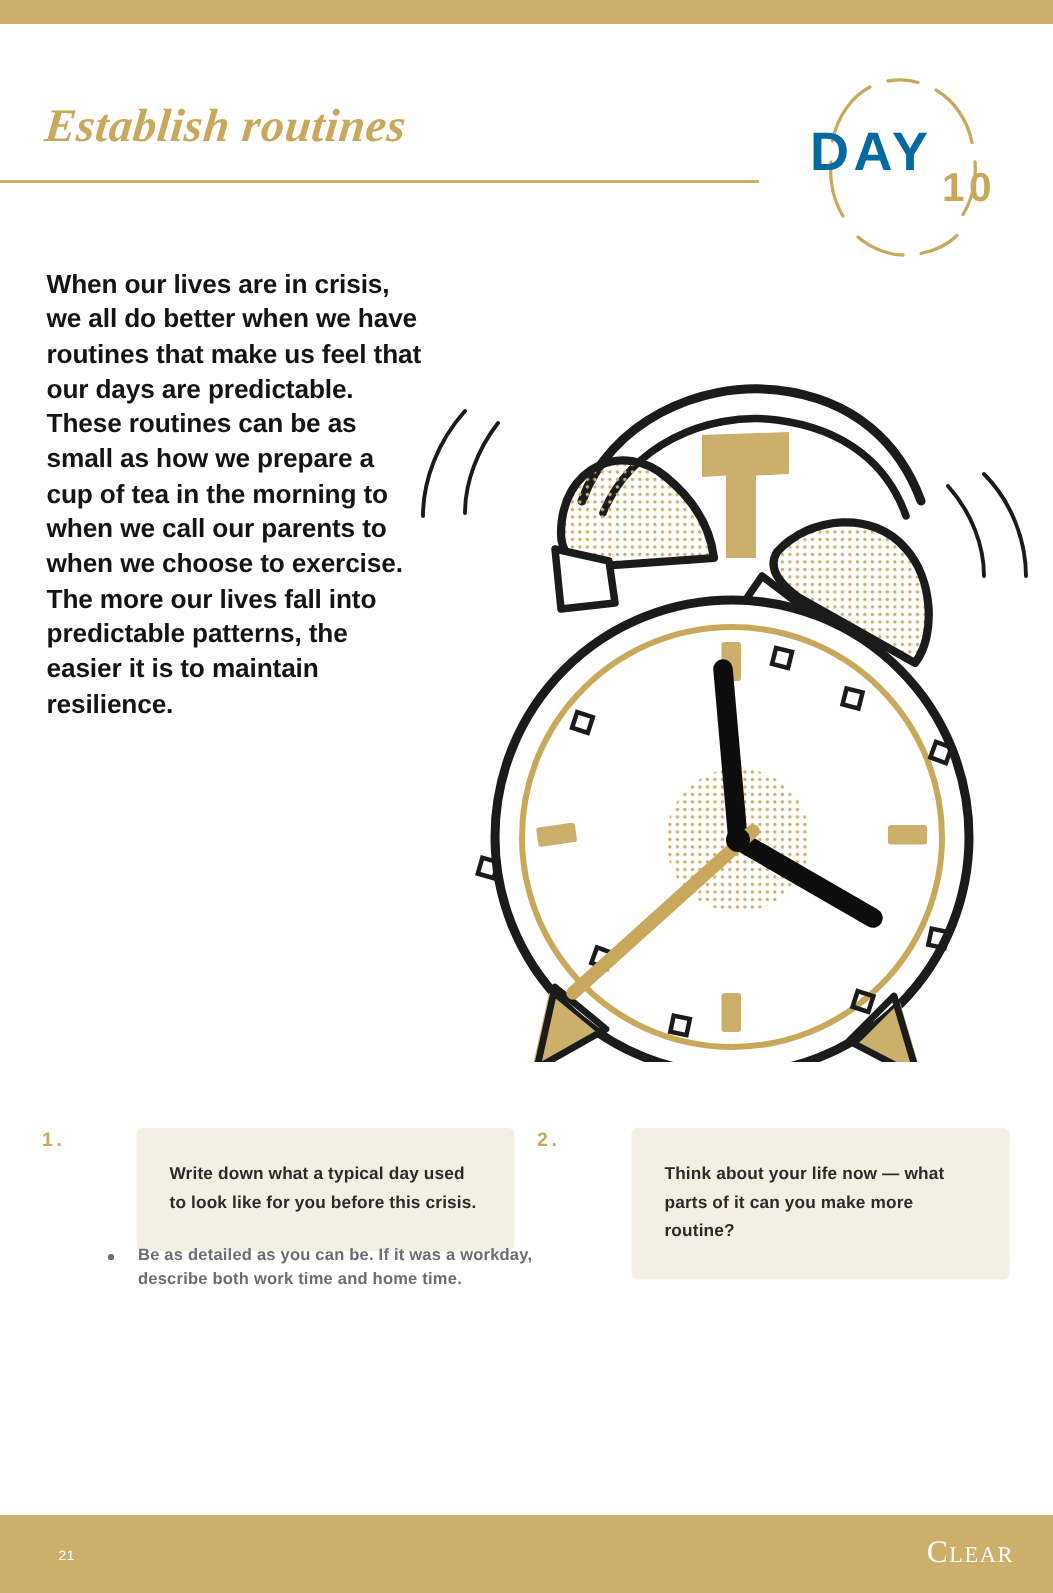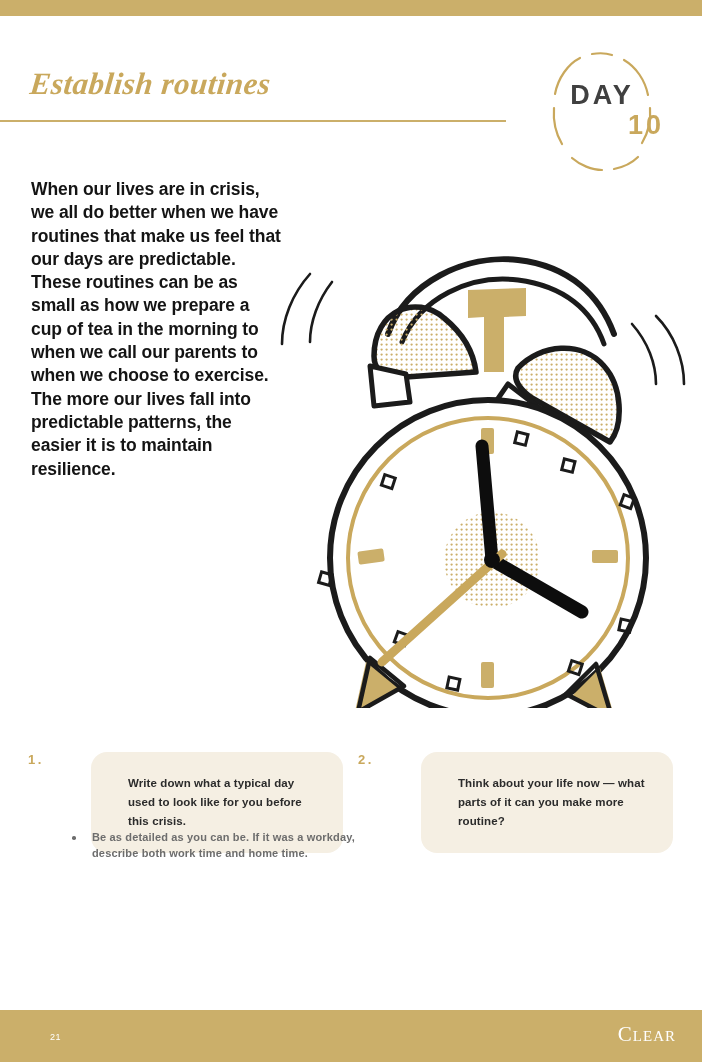--- a/index.html
+++ b/index.html
@@ -15,21 +15,21 @@
   
   .bar-top{
     position:absolute;left:0;top:0;width:702px;height:16px;
     background:#CBAF6A;
   }
   .bar-bottom{
     position:absolute;left:0;bottom:0;width:702px;height:52px;
     background:#CBAF6A;
   }
   .page-number{
-    position:absolute;left:50px;bottom:20px;
+    position:absolute;left:39px;bottom:20px;
     font-size:9px;color:#ffffff;letter-spacing:.5px;
   }
   .brand{
     position:absolute;right:26px;bottom:15px;
     font-family:"Liberation Serif", serif;
     font-size:21px;color:#ffffff;letter-spacing:1px;
     font-variant:small-caps;
   }
 
   
@@ -45,22 +45,22 @@
     position:absolute;left:0;top:120px;width:506px;height:2px;
     background:#CBAF6A;
   }
 
   
   .badge{
     position:absolute;left:540px;top:48px;width:124px;height:128px;
   }
   .badge svg{position:absolute;left:0;top:0;}
   .badge-day{
-    position:absolute;left:0;top:32px;width:124px;text-align:center;
-    font-size:27px;font-weight:bold;color:#404040;letter-spacing:3px;
+    position:absolute;left:0;top:32px;width:124px;text-align:left;
+    font-size:36px;font-weight:bold;color:#0369a1;letter-spacing:3px;
   }
   .badge-num{
     position:absolute;left:0;top:62px;width:124px;text-align:right;
     font-size:27px;font-weight:bold;color:#C9A85C;letter-spacing:3px;
   }
 
   
   .intro{
     position:absolute;left:31px;top:178px;width:250px;
     font-size:17.5px;line-height:23.3px;font-weight:bold;
@@ -73,22 +73,22 @@
   
   .ex{position:absolute;}
   .ex-1{left:28px;top:748px;width:325px;}
   .ex-2{left:358px;top:748px;width:325px;}
   .ex-num{
     position:absolute;left:0;top:4px;
     font-size:13px;font-weight:bold;color:#C9A85C;letter-spacing:2.5px;
   }
   .prompt{
     position:absolute;left:63px;top:4px;width:252px;
-    background:#F5EFE3;border-radius:16px;
-    padding:22px 22px 22px 37px;box-sizing:border-box;
+    background:#F5EFE3;border-radius:4px;
+    padding:22px 22px 22px 22px;box-sizing:border-box;
     min-height:64px;
   }
   .prompt p{
     margin:0;font-size:11.5px;line-height:19px;
     font-weight:bold;color:#2b2b2b;letter-spacing:.1px;
   }
   .bullets{
     position:absolute;left:40px;top:82px;width:290px;font-weight:bold;
   }
   .bullet{

